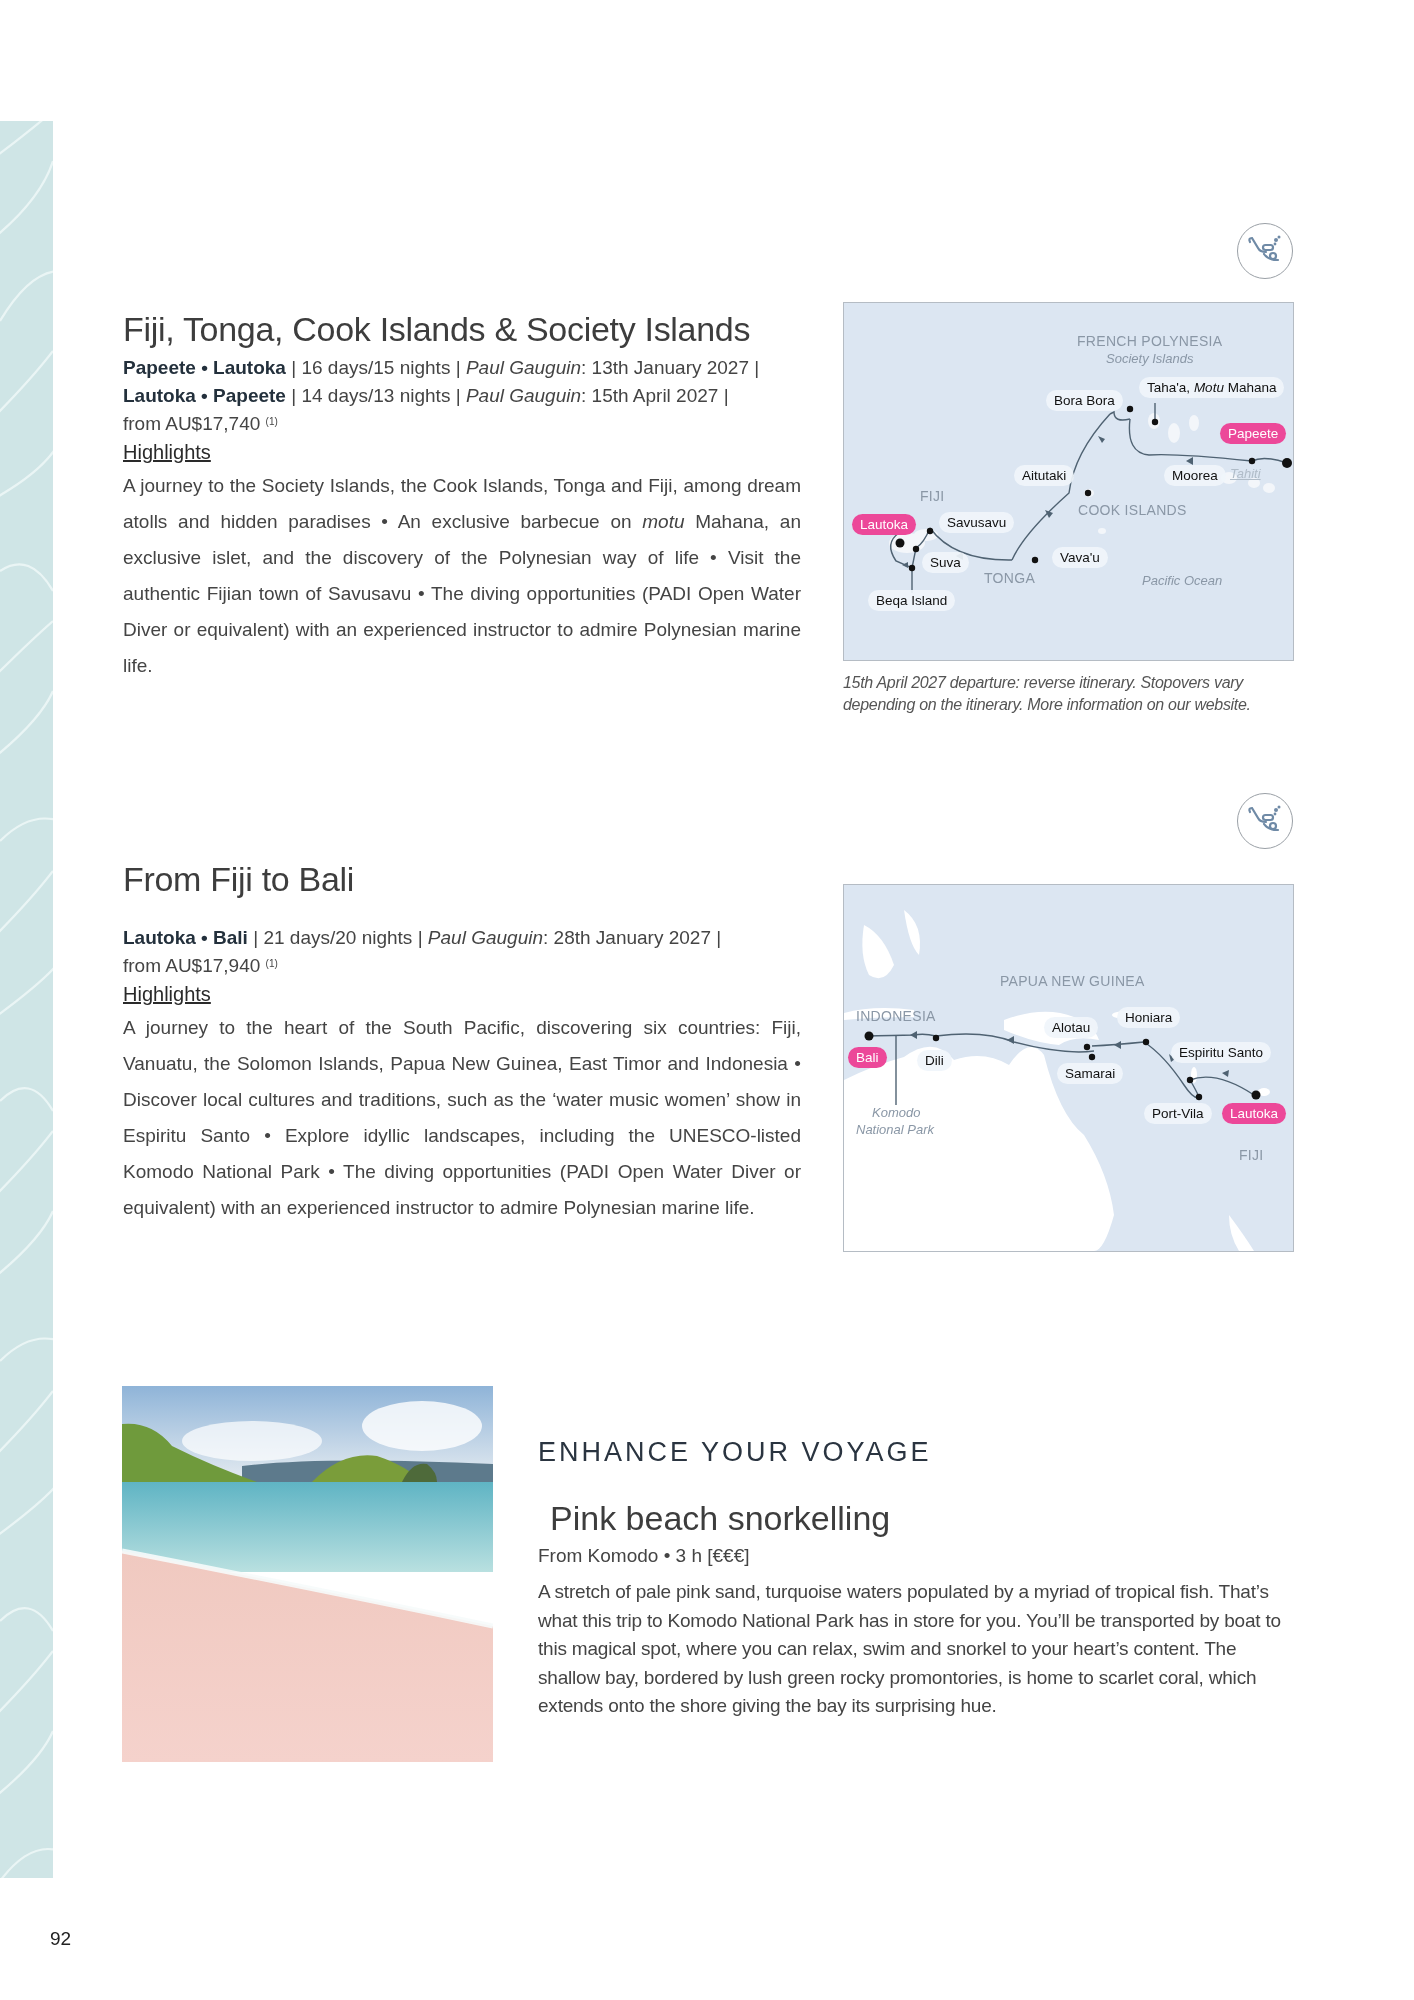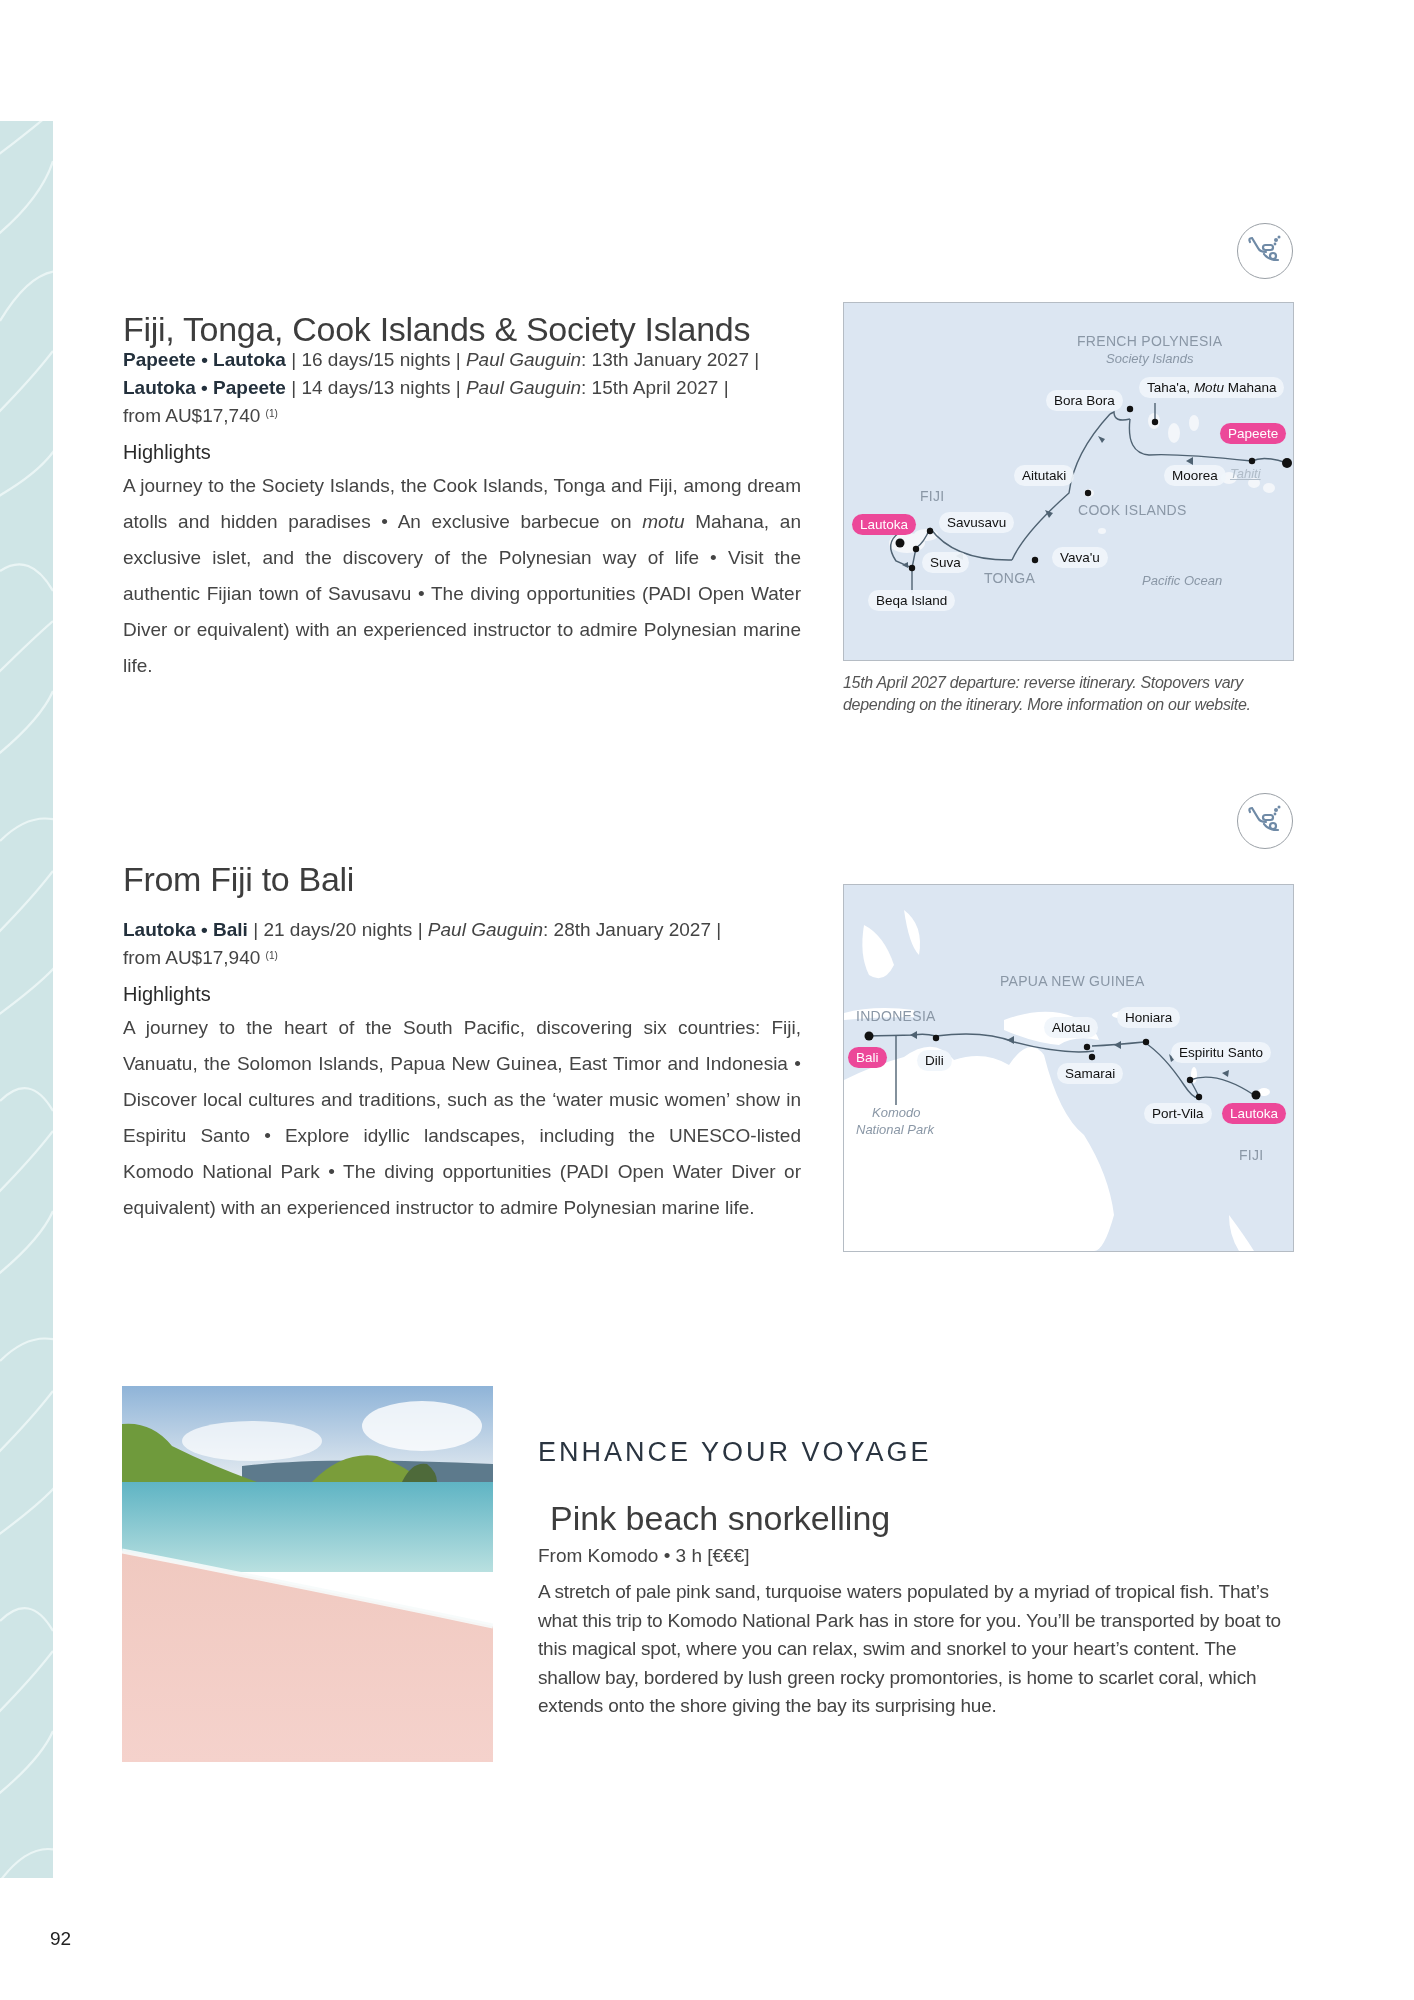--- a/index.html
+++ b/index.html
@@ -4,25 +4,25 @@
 <style>
   html,body{margin:0;padding:0;}
   body{width:1414px;height:2000px;position:relative;background:#ffffff;overflow:hidden;
        font-family:"Liberation Sans",sans-serif;color:#3a3a3a;}
   .strip{position:absolute;left:0;top:121px;width:53px;height:1757px;background:#cfe5e6;overflow:hidden;}
   .strip svg{position:absolute;left:0;top:0;}
   .page-num{position:absolute;left:50px;top:1928px;font-size:19px;color:#222;}
   .dive-icon{position:absolute;width:54px;height:54px;border:1.5px solid #9aa0a6;border-radius:50%;
        display:flex;align-items:center;justify-content:center;background:#fff;}
   .title{position:absolute;left:123px;font-size:34px;font-weight:300;color:#3d3d3d;letter-spacing:-0.3px;margin:0;}
-  .meta{position:absolute;left:123px;width:700px;font-size:19px;line-height:28px;color:#444;}
+  .meta{position:absolute;left:123px;width:700px;font-size:19px;line-height:28px;color:#444;margin-top:8px;}
   .meta b{color:#23303c;font-weight:700;}
   .meta i{font-style:italic;}
   .meta sup{font-size:10px;vertical-align:top;position:relative;top:-2px;}
-  .hl-head{position:absolute;left:123px;font-size:20px;color:#2a2a2a;}
+  .hl-head{position:absolute;left:123px;font-size:20px;color:#2a2a2a;text-decoration:underline;}
   .hl-body{position:absolute;left:123px;width:678px;font-size:19px;line-height:36px;color:#444;text-align:justify;margin:0;}
   .map{position:absolute;left:843px;width:449px;background:#dce6f2;border:1.5px solid #b5bcc4;overflow:hidden;}
   .map svg{position:absolute;left:0;top:0;}
   .lbl{position:absolute;font-size:13.5px;color:#111;background:rgba(240,245,251,0.92);padding:3px 8px;border-radius:12px;white-space:nowrap;}
   .lbl.dark{background:#ec4899;color:#fff;}
   .region{position:absolute;font-size:14px;color:#8a97a6;letter-spacing:0.3px;white-space:nowrap;}
   .region.it{font-style:italic;letter-spacing:0;font-size:13px;}
   .caption{position:absolute;left:843px;top:672px;width:460px;font-size:16px;line-height:22px;font-style:italic;color:#555;letter-spacing:-0.3px;margin:0;}
   .photo{position:absolute;left:122px;top:1386px;width:371px;height:376px;overflow:hidden;}
   .enh-kicker{position:absolute;left:538px;top:1437px;font-size:27px;letter-spacing:3px;color:#2a3440;}

